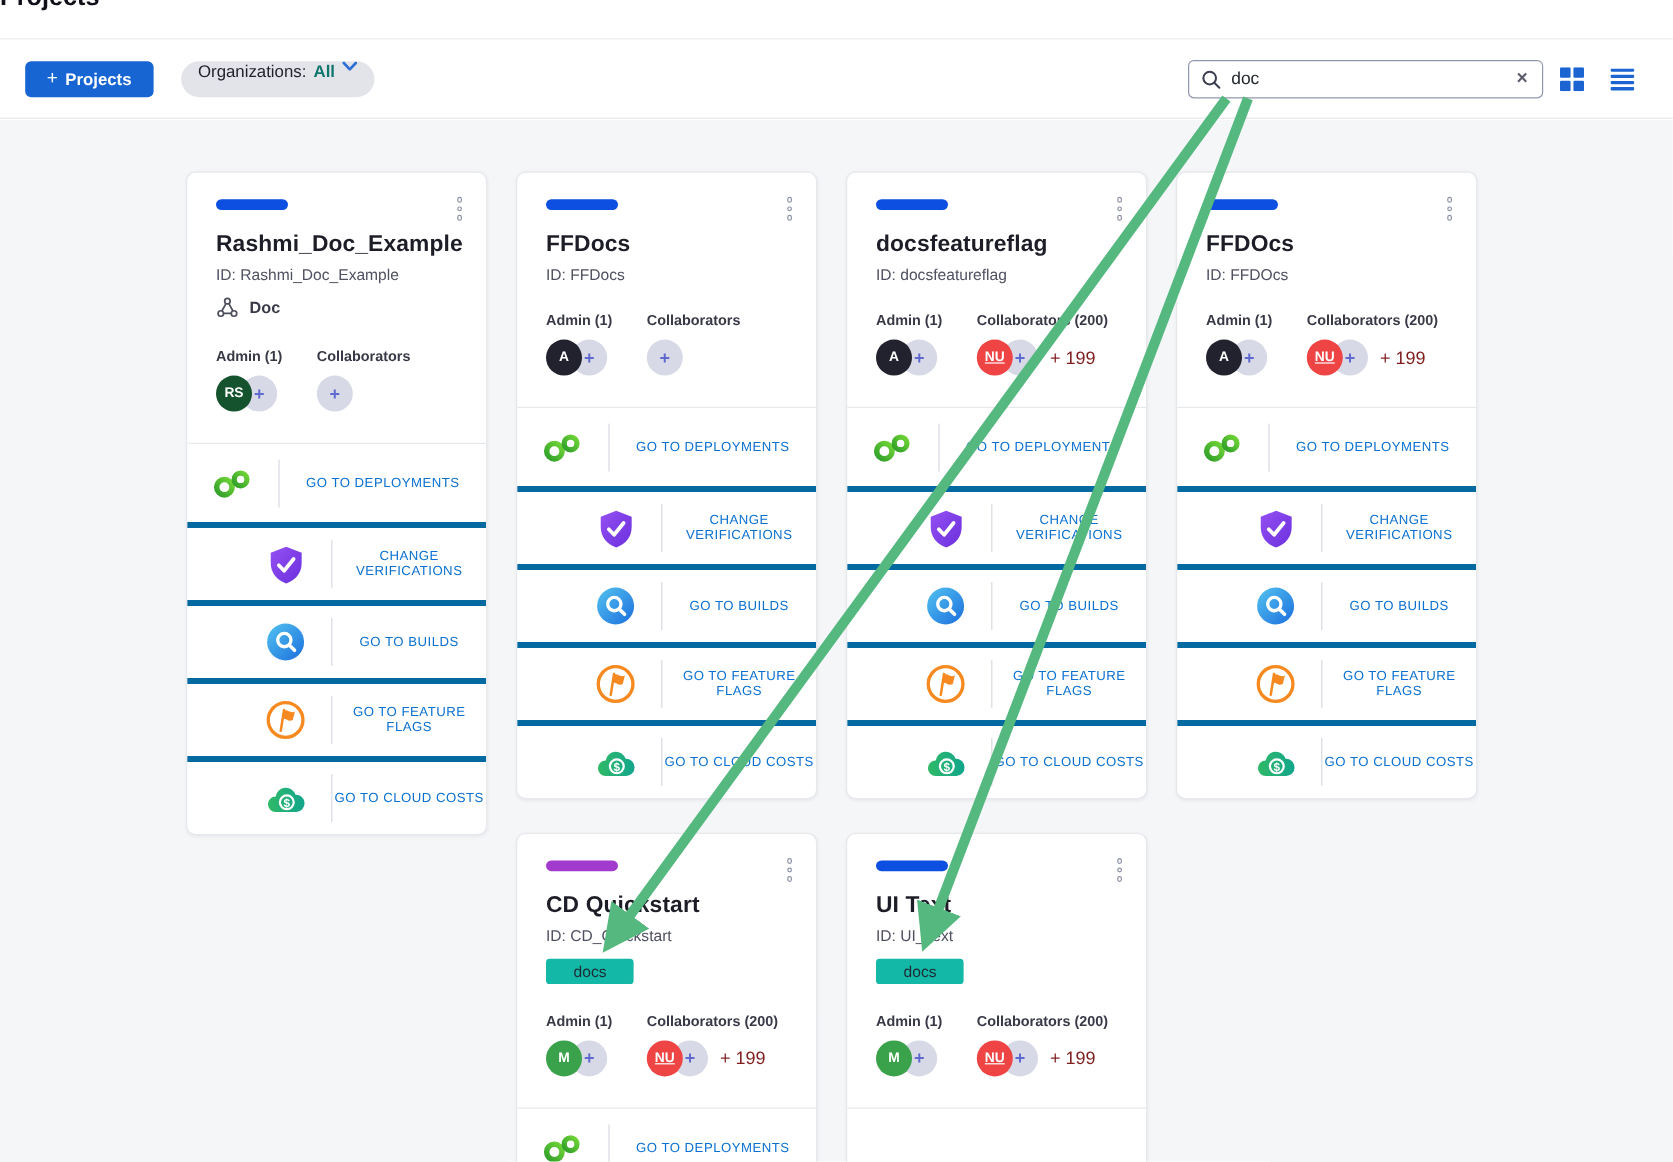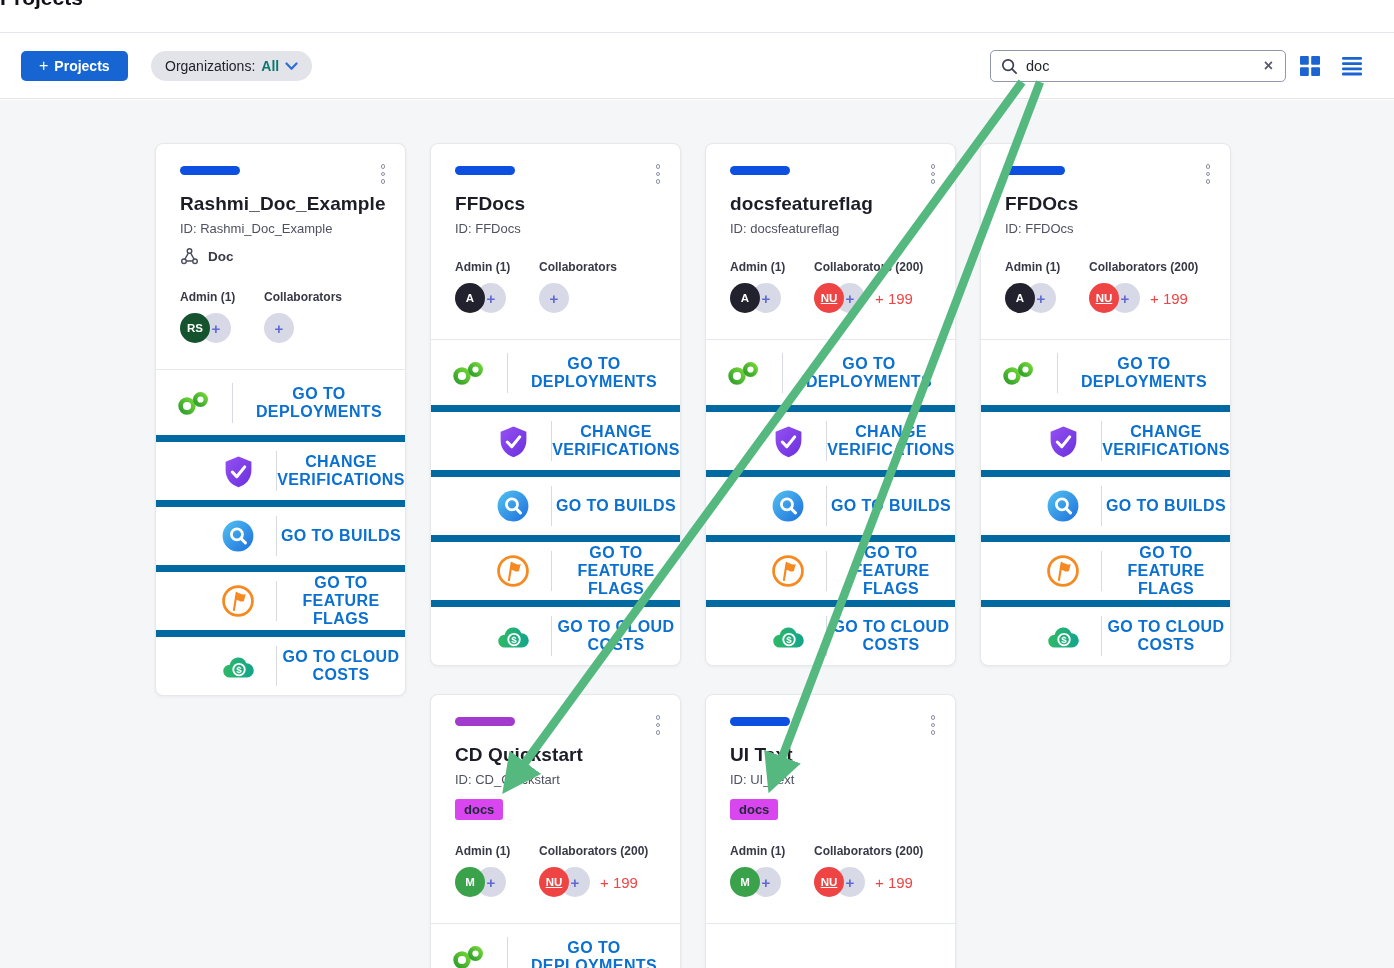--- a/index.html
+++ b/index.html
@@ -15,21 +15,21 @@
   .toolbar { position:absolute; top:33px; left:0; right:0; height:66px; background:#fff; border-bottom:1px solid #e5e6ea; }
   .btn-primary {
     position:absolute; left:21px; top:18px; height:30px; padding:0 18px;
     background:#1765d3; color:#fff; border:none; border-radius:5px;
     font-size:14px; font-weight:600; font-family:inherit; cursor:pointer;
     display:flex; align-items:center; gap:6px;
   }
   .btn-primary .plus-glyph { font-size:16px; font-weight:500; }
   .org-pill {
     position:absolute; left:151px; top:18px; height:30px; padding:0 14px;
-    background:#e3e4ea; border-radius:15px; display:flex; align-items:center; gap:6px;
+    background:#e3e4ea; border-radius:15px; display:flex; align-items:flex-start; gap:6px;
     font-size:14px; cursor:pointer;
   }
   .org-pill .lbl { color:#22222c; font-weight:500; }
   .org-pill .val { color:#0f766e; font-weight:700; }
   .search-box {
     position:absolute; left:990px; top:17px; width:296px; height:32px;
     border:1px solid #9397ad; border-radius:5px; background:#fff;
     display:flex; align-items:center; padding:0 10px; gap:8px;
   }
   .search-box input {
@@ -52,44 +52,44 @@
   .card-head { position:relative; padding:22px 24px 26px; }
   .bar { width:60px; height:9px; border-radius:5px; margin-bottom:18px; }
   .bar-blue { background:#0d4fe0; }
   .bar-purple { background:#a23ace; }
   .dots { position:absolute; right:16px; top:16px; display:flex; flex-direction:column; gap:3px; cursor:pointer; padding:4px; }
   .dots i { width:4.5px; height:4.5px; border:1.3px solid #8e92a6; border-radius:50%; display:block; }
   .title { font-size:19px; font-weight:600; color:#1d1d28; letter-spacing:.1px; }
   .pid { margin-top:6px; font-size:13px; color:#4f5161; }
   .org-row { margin-top:11px; display:flex; align-items:center; gap:9px; font-size:13.5px; font-weight:600; color:#383946; }
   .tag-row { margin-top:12px; }
-  .tag { display:inline-block; background:#d946ef; color:#1d2b35; font-size:13px; font-weight:700; padding:3px 9px; border-radius:3px; }
+  .tag { display:inline-block; background:#14b8a6; color:#1d2b35; font-size:13px; font-weight:400; padding:3px 23px; border-radius:3px; }
   .people { margin-top:24px; display:flex; }
   .pcol.admin { width:84px; }
   .plabel { font-size:12px; font-weight:600; color:#383946; margin-bottom:9px; }
   .avatars { display:flex; align-items:center; }
   .avatar {
     width:30px; height:30px; border-radius:50%; color:#fff; font-size:11.5px; font-weight:700;
     display:flex; align-items:center; justify-content:center; flex:0 0 auto;
   }
   .avatar.main { position:relative; z-index:1; }
   .avatar.plus { background:#d8d9e6; color:#5f6ad1; font-size:15px; font-weight:600; margin-left:-9px; cursor:pointer; }
   .avatar.plus.solo { margin-left:0; }
   .av-orange { background:#14532d; }
   .av-dark   { background:#22222e; }
   .av-red    { background:#ef4444;text-decoration:underline; }
   .av-green  { background:#3aa24b; }
-  .extra-count { margin-left:10px; font-size:15px; color:#ef4444; }
+  .extra-count { margin-left:10px; font-size:15px; color:#7f1d1d; }
   
   .actions { border-top:1px solid #e7e8ec; }
   .action-row { display:flex; align-items:center; height:65px; cursor:pointer; }
-  .action-row + .action-row { border-top:7px solid #0369a1;padding-left:44px; }
+  .action-row + .action-row { border-top:5px solid #0369a1;padding-left:44px; }
   .aicon { width:76px; display:flex; align-items:center; justify-content:center; }
   .adiv { width:1px; height:40px; background:#d8dae2; }
-  .alink { flex:1; text-align:center; font-size:16px; font-weight:700; letter-spacing:.4px; color:#0b70d0; }
+  .alink { flex:1; text-align:center; font-size:11px; font-weight:400; letter-spacing:.4px; color:#0b70d0; }
   
   .arrows { position:absolute; inset:0; z-index:50; pointer-events:none; }
   .hidden-defs { position:absolute; width:0; height:0; }
 </style>
 </head>
 <body>
 
 <svg class="hidden-defs" aria-hidden="true">
   <defs>
     <linearGradient id="g-cd" x1="0" y1="1" x2="1" y2="0">

